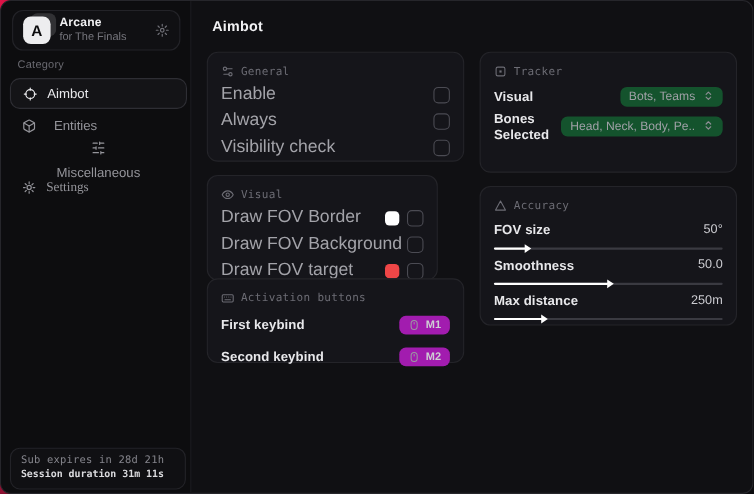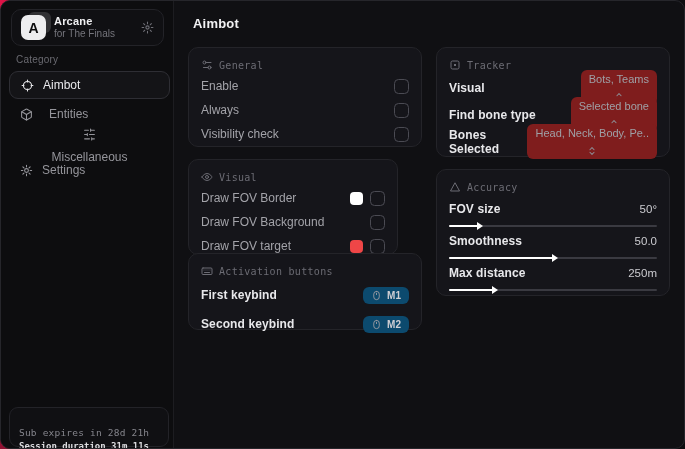--- a/index.html
+++ b/index.html
@@ -16,50 +16,50 @@
   .logo-ghost { position:absolute; left:7px; top:-3px; width:23px; height:21px; border-radius:6px; background:#ffffff; opacity:.14; }
   .logo { position:absolute; left:0; top:0; width:25px; height:25px; border-radius:7px; background:#ededef; color:#0b0b0d; font-weight:bold; font-size:14px; display:flex; align-items:center; justify-content:center; }
   .side-titles { flex:1; line-height:1.15; }
   .side-title { font-size:11px; font-weight:bold; color:#f0f0f2; letter-spacing:.2px; }
   .side-subtitle { font-size:10px; color:#75757c; }
   .side-gear { color:#6f6f76; display:flex; }
   .cat-label { position:absolute; left:15px; top:53px; font-size:10px; color:#6a6a71; letter-spacing:.2px; }
   .side-item { position:absolute; left:8px; width:161px; height:28px; display:flex; align-items:center; gap:9px; padding:0 11px; color:#95959b; font-size:12px; border-radius:9px; cursor:pointer; }
   .side-item.active { border:1px solid #2e2e34; background:#141417; color:#e9e9ec; }
   .side-item .ico { display:flex; color:inherit; }
-  .side-footer { position:absolute; left:8px; top:406px; width:160px; height:38px; border:1px solid #232328; border-radius:9px; padding:19px 9px; background:#101013; }
+  .side-footer { position:absolute; left:8px; top:406px; width:160px; height:38px; border:1px solid #232328; border-radius:9px; padding:5px 9px; background:#101013; }
   .foot1 { font-family:"DejaVu Sans Mono", monospace; font-size:9.5px; color:#85858c; letter-spacing:.2px; }
   .foot2 { font-family:"DejaVu Sans Mono", monospace; font-size:9px; color:#dcdcdf; font-weight:bold; margin-top:3px; }
 
   
   .page-title { position:absolute; left:192px; top:15px; font-size:13px; font-weight:bold; color:#f2f2f4; letter-spacing:.2px; }
   .panel { position:absolute; background:#15151a; border:1px solid #242429; border-radius:10px; padding:9px 12px; }
   .p-general    { left:187px; top:46px;  width:234px; height:100px; }
   .p-visual     { left:187px; top:158px; width:210px; height:96px;  }
   .p-activation { left:187px; top:252px; width:234px; height:77px;  }
   .p-tracker    { left:435px; top:46px;  width:234px; height:110px; }
   .p-accuracy   { left:435px; top:168px; width:234px; height:127px; }
   .p-head { display:flex; align-items:center; gap:6px; color:#6c6c74; font-family:"DejaVu Sans Mono", monospace; font-size:10px; letter-spacing:.3px; height:16px; }
   .p-head .ico { display:flex; }
 
   .row { display:flex; align-items:center; justify-content:space-between; }
   .g-row { height:22px; margin-top:2px; }
-  .g-label { font-size:12px; color:#a3a3a9; }
+  .g-label { font-size:16px; color:#a3a3a9; }
   .b-label { font-size:12px; color:#e8e8eb; font-weight:bold; letter-spacing:.1px; }
   .right-group { display:flex; align-items:center; gap:7px; }
 
   .checkbox { width:15px; height:15px; border:1.5px solid #4b4b53; border-radius:4.5px; background:transparent; cursor:pointer; }
   .swatch { width:13px; height:13px; border-radius:4px; cursor:pointer; }
 
   .a-row { height:26px; margin-top:3px; }
-  .keybtn { display:flex; align-items:center; gap:5px; background:#0c4a6e; border-radius:6px; padding:3px 8px; color:#cfcfd4; font-size:10px; font-weight:bold; cursor:pointer; }
+  .keybtn { display:flex; align-items:center; gap:5px; background:#a21caf; border-radius:6px; padding:3px 8px; color:#cfcfd4; font-size:10px; font-weight:bold; cursor:pointer; }
   .keybtn .ico { display:flex; color:#9b9ba2; }
 
   .t-row { height:25px; margin-top:2px; }
-  .dropdown { display:flex; align-items:center; gap:7px; background:#7f1d1d; border-radius:6px; padding:3px 8px; color:#9fa0a6; font-size:11px; cursor:pointer; max-width:148px; white-space:nowrap;flex-direction:column; }
+  .dropdown { display:flex; align-items:flex-start; gap:7px; background:#14532d; border-radius:6px; padding:3px 8px; color:#9fa0a6; font-size:11px; cursor:pointer; max-width:148px; white-space:nowrap; }
   .dropdown .ico { display:flex; color:#8d8d94; flex:0 0 auto; }
   .dd-text { overflow:hidden; text-overflow:clip; }
 
   .acc-row { margin-top:7px; }
   .acc-value { font-size:11.5px; color:#cbcbd0; }
   .slider { position:relative; height:2px; background:#3a3a41; border-radius:2px; margin-top:9px; cursor:pointer; }
   .slider-fill { position:absolute; left:0; top:0; height:2px; background:#ffffff; border-radius:2px; }
   .slider-thumb { position:absolute; right:-5px; top:-3px; width:0; height:0; border-left:6px solid #ffffff; border-top:4px solid transparent; border-bottom:4px solid transparent; }
 
   svg { display:block; }
@@ -114,21 +114,21 @@
 
       <div class="side-item" style="top:127px;flex-direction:column;">
         <span class="ico">
           <svg width="13" height="13" viewBox="0 0 24 24" fill="none" stroke="currentColor" stroke-width="2" stroke-linecap="round">
               <path d="M21 4h-7M10 4H3M21 12h-9M8 12H3M21 20h-5M12 20H3M14 2v4M8 10v4M16 18v4"></path>
             </svg>
         </span>
         <span>Miscellaneous</span>
       </div>
 
-      <div class="side-item" style="top:155px;">
+      <div class="side-item" style="top:155px;font-family:Liberation Serif, serif;">
         <span class="ico">
           <svg width="13" height="13" viewBox="0 0 24 24" fill="none" stroke="currentColor" stroke-width="2" stroke-linecap="round">
               <circle cx="12" cy="12" r="3.5"></circle>
               <path d="M12 2.5v2.8M12 18.7v2.8M2.5 12h2.8M18.7 12h2.8M5.3 5.3l2 2M16.7 16.7l2 2M18.7 5.3l-2 2M7.3 16.7l-2 2"></path>
             </svg>
         </span>
         <span>Settings</span>
       </div>
 
       <div class="side-footer">
@@ -248,32 +248,20 @@
           <span class="dd-text">Bots, Teams</span>
           <span class="ico">
             <svg width="10" height="10" viewBox="0 0 24 24" fill="none" stroke="currentColor" stroke-width="2.5" stroke-linecap="round" stroke-linejoin="round">
                 <path d="m7 15 5 5 5-5"></path>
                 <path d="m7 9 5-5 5 5"></path>
               </svg>
           </span>
         </span>
       </div>
       <div class="row t-row">
-        <span class="b-label">Find bone type</span>
-        <span class="dropdown">
-          <span class="dd-text">Selected bone</span>
-          <span class="ico">
-            <svg width="10" height="10" viewBox="0 0 24 24" fill="none" stroke="currentColor" stroke-width="2.5" stroke-linecap="round" stroke-linejoin="round">
-                <path d="m7 15 5 5 5-5"></path>
-                <path d="m7 9 5-5 5 5"></path>
-              </svg>
-          </span>
-        </span>
-      </div>
-      <div class="row t-row">
         <span class="b-label">Bones Selected</span>
         <span class="dropdown">
           <span class="dd-text">Head, Neck, Body, Pe..</span>
           <span class="ico">
             <svg width="10" height="10" viewBox="0 0 24 24" fill="none" stroke="currentColor" stroke-width="2.5" stroke-linecap="round" stroke-linejoin="round">
                 <path d="m7 15 5 5 5-5"></path>
                 <path d="m7 9 5-5 5 5"></path>
               </svg>
           </span>
         </span>

